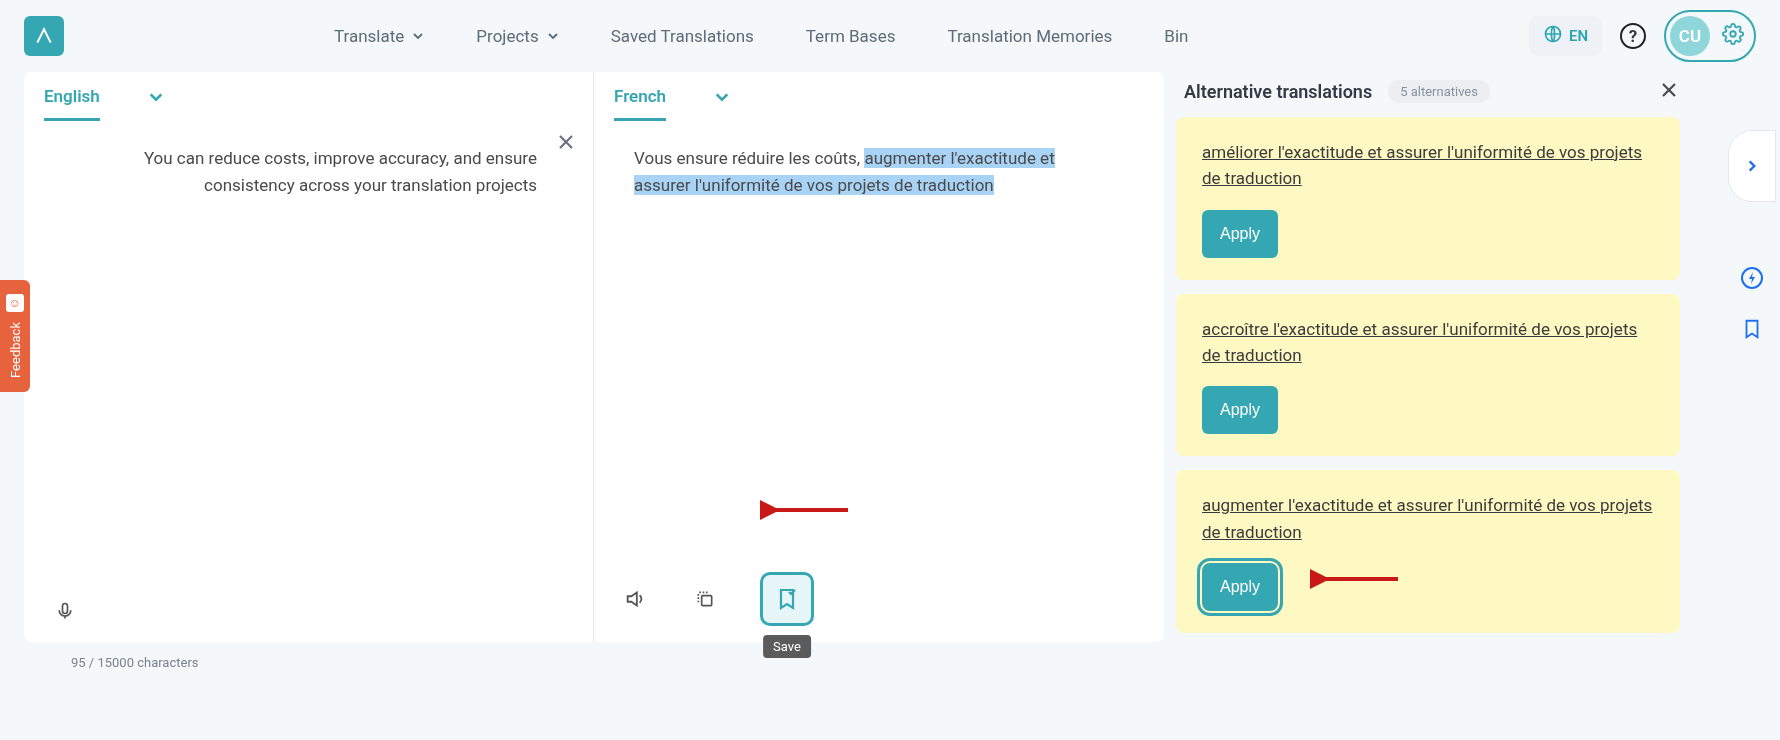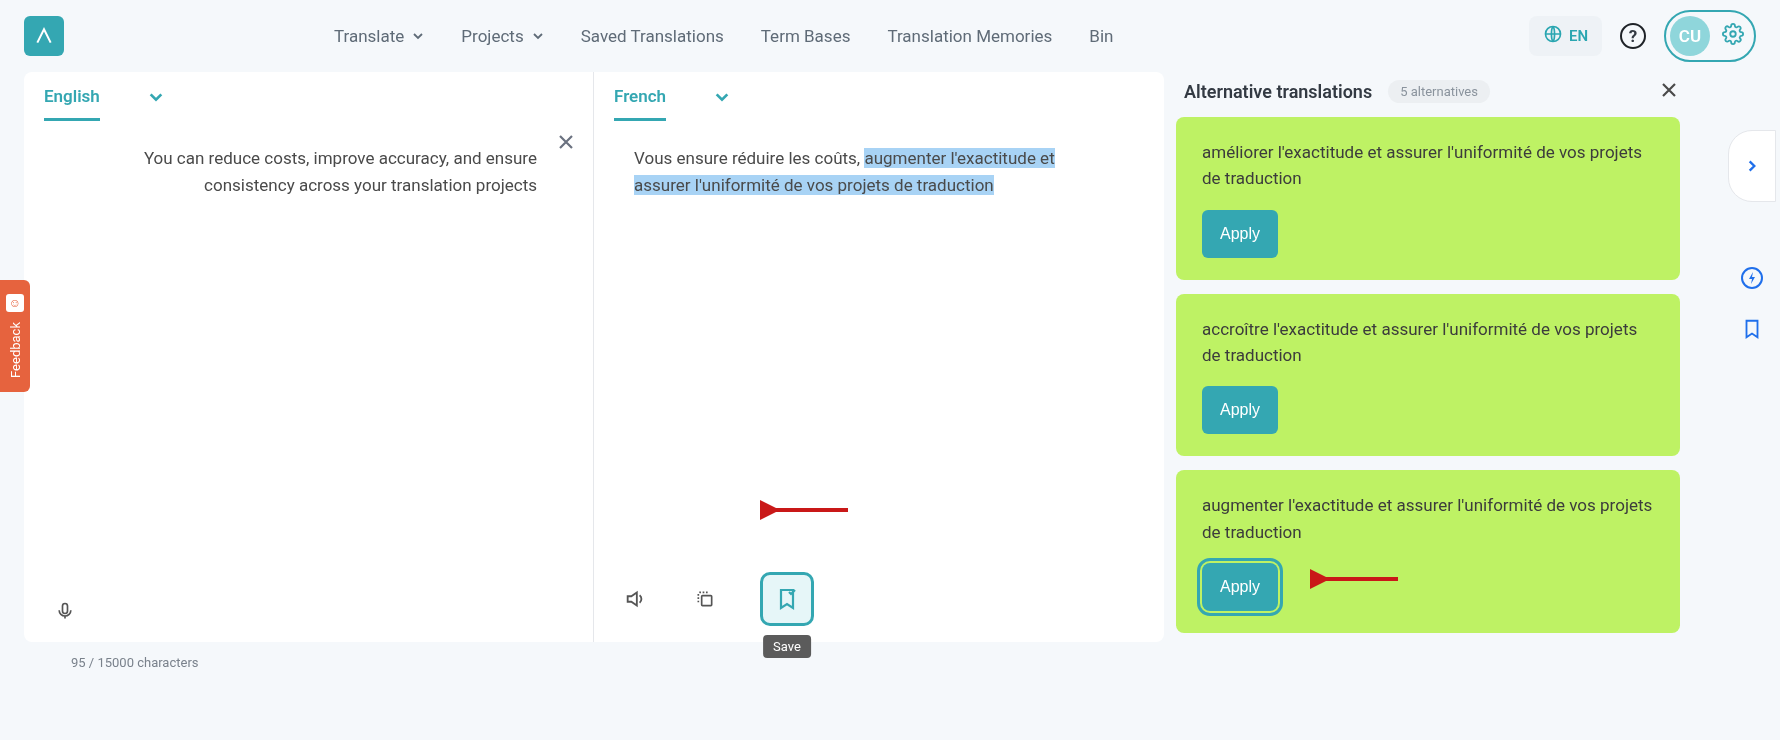--- a/index.html
+++ b/index.html
@@ -35,21 +35,21 @@
     width: 40px; height: 40px;
     background: var(--teal);
     border-radius: 6px;
     display: flex; align-items: center; justify-content: center;
     color: #fff;
     font-size: 22px;
     font-weight: 500;
   }
   .nav-items {
     display: flex;
-    gap: 37px;
+    gap: 52px;
     margin-left: 270px;
     align-items: center;
   }
   .nav-item {
     display: flex; align-items: center; gap: 8px;
     color: var(--nav-gray);
     font-size: 17px;
     cursor: pointer;
   }
   .chev-down {
@@ -204,23 +204,24 @@
     padding: 4px 12px;
     border-radius: 999px;
   }
   .alt-close { margin-left: auto; color: #4a4a4a; cursor: pointer; }
   .alt-list {
     display:flex; flex-direction: column; gap: 14px;
     overflow-y: auto;
     padding-right: 6px;
   }
   .alt-card {
-    background: #bef264;
+    background: #fef9c3;
     border-radius: 8px;
     padding: 22px 26px;
+    text-decoration: underline;
   }
   .alt-text { font-size: 17px; line-height: 1.55; color: #3c3c3c; }
   .apply-btn {
     margin-top: 18px;
     background: var(--teal);
     color: #fff;
     border: none;
     border-radius: 6px;
     padding: 15px 18px;
     font-size: 16px;

